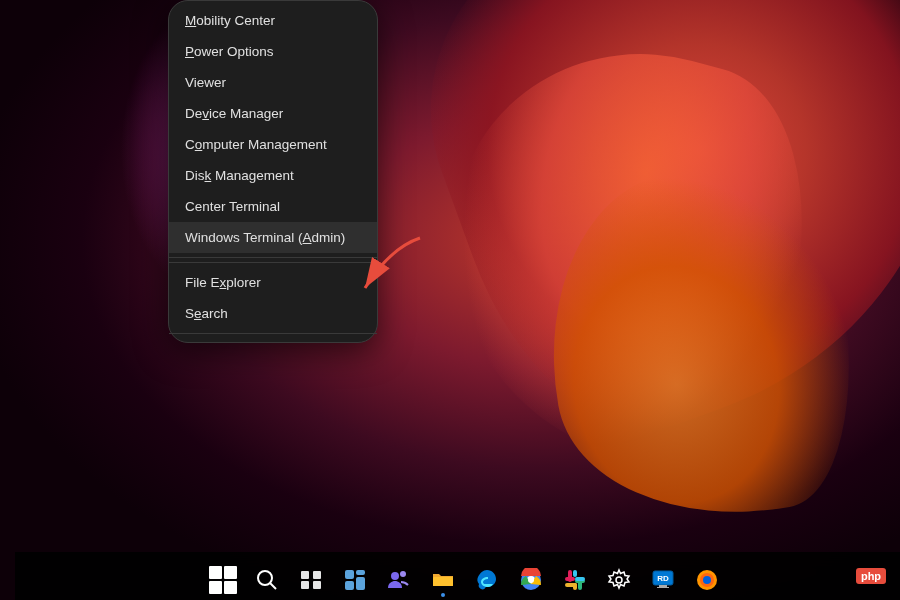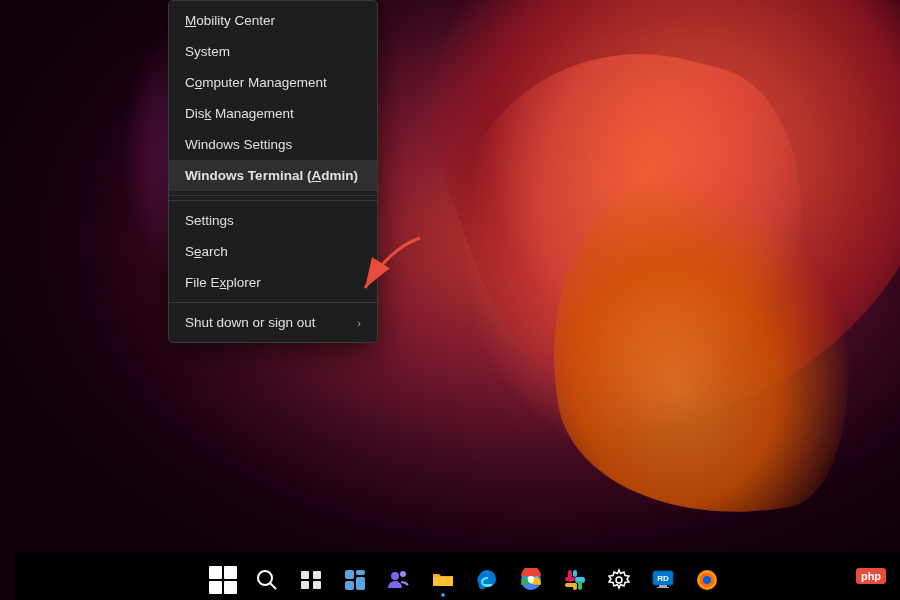--- a/index.html
+++ b/index.html
@@ -86,40 +86,39 @@
     }
 
     
     #context-menu {
       position: absolute;
       left: 168px;
       top: 0px;
       width: 210px;
       background: #1e1e1e;
       border: 1px solid #3a3a3a;
-      border-radius: 5px;
+      border-radius: 20px;
       z-index: 100;
       padding: 4px 0;
       box-shadow: 0 8px 32px rgba(0,0,0,0.6);
     }
 
     .menu-item {
       padding: 8px 16px;
       color: #e0e0e0;
       font-size: 13.5px;
       cursor: pointer;
       display: flex;
       align-items: center;
       justify-content: space-between;
       white-space: nowrap;
       transition: background 0.1s;
     }
     .menu-item.highlighted {
       background: rgba(255,255,255,0.08);
-      font-weight: bold;
     }
 
     .menu-separator {
       height: 1px;
       background: #3a3a3a;
       margin: 4px 0;
     }
 
     .menu-item .underline {
       text-decoration: underline;
@@ -209,50 +208,49 @@
   <div class="bg-shape2"></div>
   <div class="bg-shape3"></div>
   <div class="bg-shape4"></div>
 </div>
 
 <div id="context-menu">
   <div class="menu-item">
     <span><span class="underline">M</span>obility Center</span>
   </div>
   <div class="menu-item">
-    <span>System</span>
+    <span><span class="underline">P</span>ower Options</span>
+  </div>
+  <div class="menu-item">
+    <span>Viewer</span>
+  </div>
+  <div class="menu-item">
+    <span>De<span class="underline">v</span>ice Manager</span>
   </div>
   <div class="menu-item">
     <span>C<span class="underline">o</span>mputer Management</span>
   </div>
   <div class="menu-item">
     <span>Dis<span class="underline">k</span> Management</span>
   </div>
   <div class="menu-item">
-    <span>Windows Settings</span>
+    <span>Center Terminal</span>
   </div>
   <div class="menu-item highlighted">
     <span>Windows Terminal (<span class="underline">A</span>dmin)</span>
   </div>
   <div class="menu-separator"></div>
   <div class="menu-separator"></div>
   <div class="menu-item">
-    <span>Settings</span>
+    <span>File E<span class="underline">x</span>plorer</span>
   </div>
   <div class="menu-item">
     <span>S<span class="underline">e</span>arch</span>
   </div>
-  <div class="menu-item">
-    <span>File E<span class="underline">x</span>plorer</span>
-  </div>
   <div class="menu-separator"></div>
-  <div class="menu-item">
-    <span>Shut down or sign out</span>
-    <span class="menu-arrow">›</span>
-  </div>
 </div>
 
 <div id="red-arrow">
   <svg width="120" height="90" viewBox="0 0 120 90">
     <defs>
       <marker id="arrowhead" markerWidth="10" markerHeight="7" refX="10" refY="3.5" orient="auto">
         <polygon points="0 0, 10 3.5, 0 7" fill="#e74c3c"></polygon>
       </marker>
     </defs>
     <path d="M 110 10 Q 80 20 55 60" stroke="#e74c3c" stroke-width="3" fill="none" marker-end="url(#arrowhead)"></path>

